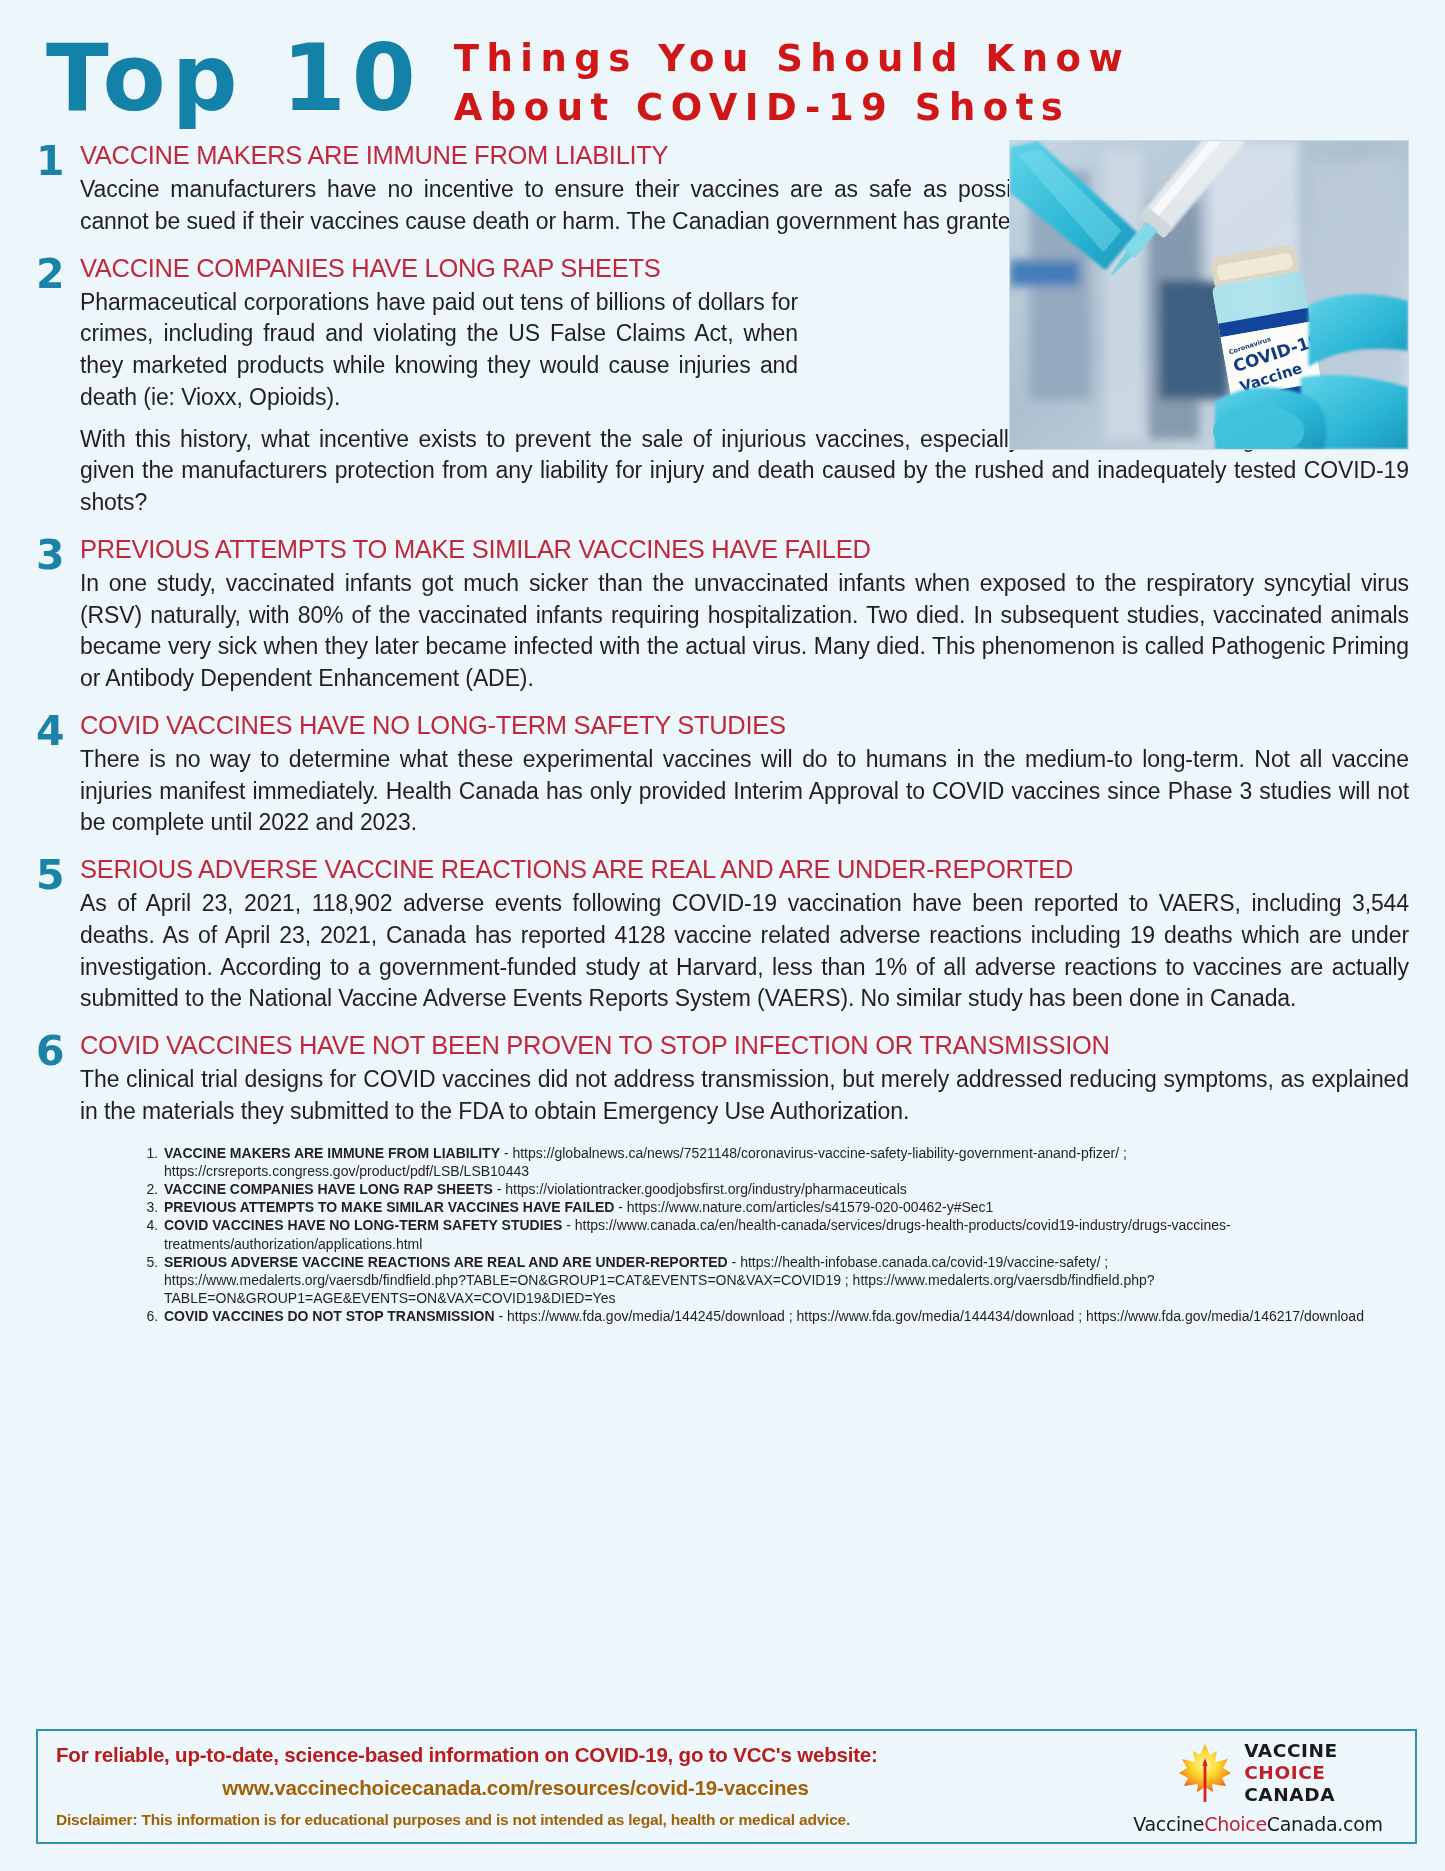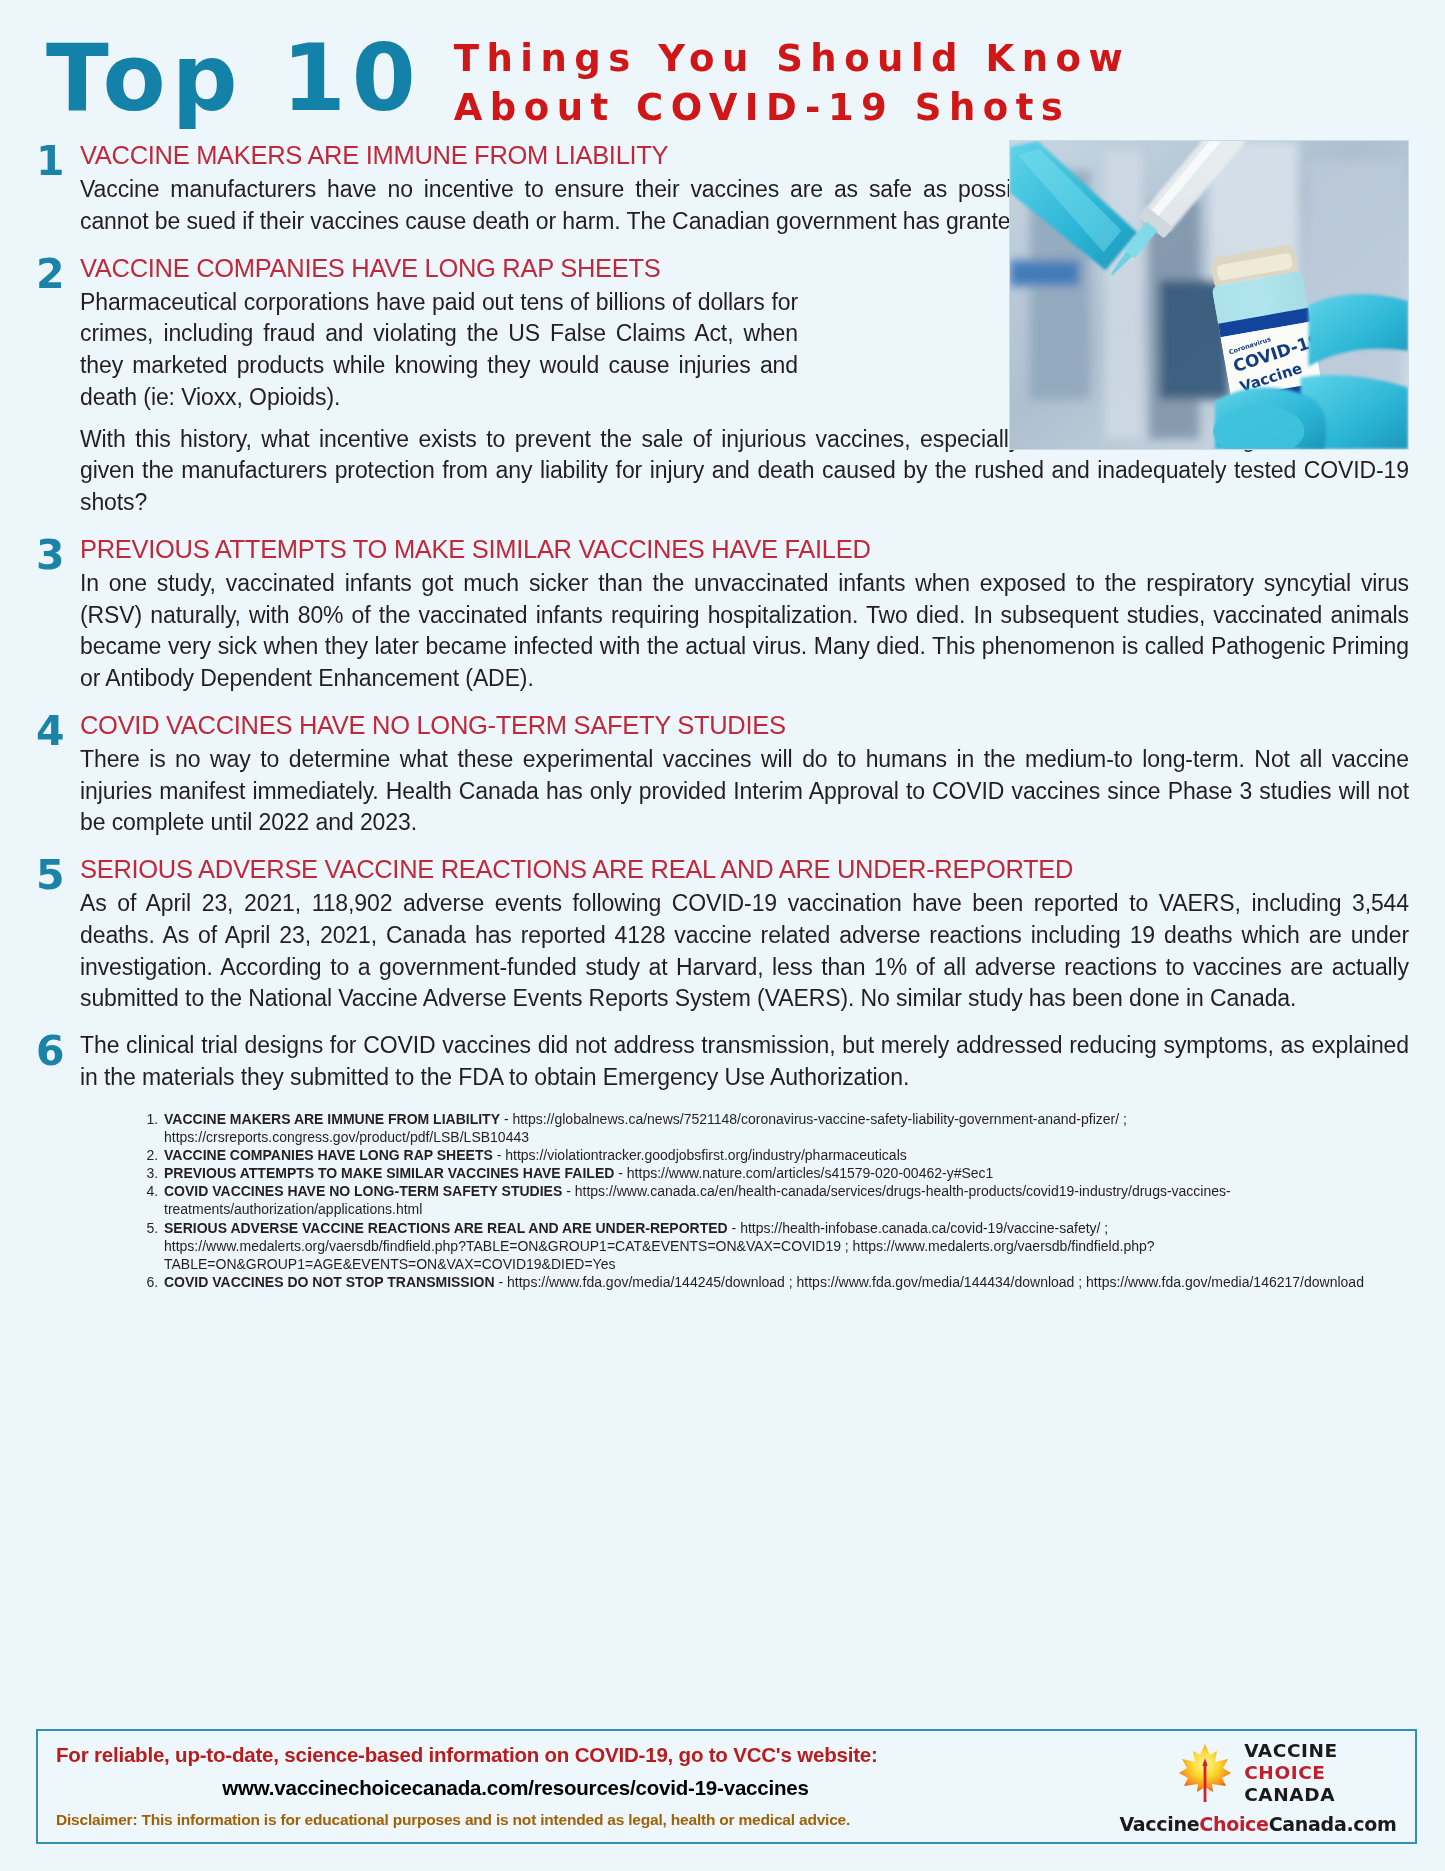--- a/index.html
+++ b/index.html
@@ -147,21 +147,21 @@
   .footer-line1 {
     font-size: 20.5px;
     font-weight: bold;
     color: #b91c1c;
     line-height: 1.25;
     letter-spacing: -0.2px;
   }
   .footer-line2 {
     font-size: 20.5px;
     font-weight: bold;
-    color: #000000;
+    color: #a16207;
     text-align: center;
     padding-right: 130px;
     margin-top: 8px;
     letter-spacing: -0.2px;
   }
   .footer-disclaimer {
     font-size: 15.5px;
     font-weight: bold;
     color: #a16207;
     margin-top: 11px;
@@ -181,21 +181,21 @@
     font-size: 18.5px;
     font-weight: bold;
     line-height: 1.18;
     letter-spacing: 0.6px;
   }
   .lw-1, .lw-3 { color: #1a1a1a; }
   .lw-2 { color: #c0202c; }
   .logo-url {
     font-family: "DejaVu Sans", sans-serif;
     font-size: 19px;
-    font-weight: bold;
+    font-weight: normal;
     margin-top: 7px;
     letter-spacing: -0.3px;
     text-align: right;
   }
   .logo-url .u1, .logo-url .u3 { color: #1a1a1a; }
   .logo-url .u2 { color: #c0202c; }
 </style>
 </head>
 <body>
 
@@ -319,20 +319,21 @@
       <div class="item-num">5</div>
       <div class="item-body">
         <div class="item-head">SERIOUS ADVERSE VACCINE REACTIONS ARE REAL AND ARE UNDER-REPORTED</div>
         <div class="item-text">As of April 23, 2021, 118,902 adverse events following COVID-19 vaccination have been reported to VAERS, including 3,544 deaths. As of April 23, 2021, Canada has reported 4128 vaccine related adverse reactions including 19 deaths which are under investigation. According to a government-funded study at Harvard, less than 1% of all adverse reactions to vaccines are actually submitted to the National Vaccine Adverse Events Reports System (VAERS). No similar study has been done in Canada.</div>
       </div>
     </div>
 
     <div class="item">
       <div class="item-num">6</div>
       <div class="item-body">
+        <div class="item-head">COVID VACCINES HAVE NOT BEEN PROVEN TO STOP INFECTION OR TRANSMISSION</div>
         <div class="item-text">The clinical trial designs for COVID vaccines did not address transmission, but merely addressed reducing symptoms, as explained in the materials they submitted to the FDA to obtain Emergency Use Authorization.</div>
       </div>
     </div>
 
     <div class="references">
       <ol class="ref-list">
         <li><b>VACCINE MAKERS ARE IMMUNE FROM LIABILITY</b><span> - https://globalnews.ca/news/7521148/coronavirus-vaccine-safety-liability-government-anand-pfizer/ ; https://crsreports.congress.gov/product/pdf/LSB/LSB10443</span></li>
         <li><b>VACCINE COMPANIES HAVE LONG RAP SHEETS</b><span> - https://violationtracker.goodjobsfirst.org/industry/pharmaceuticals</span></li>
         <li><b>PREVIOUS ATTEMPTS TO MAKE SIMILAR VACCINES HAVE FAILED</b><span> - https://www.nature.com/articles/s41579-020-00462-y#Sec1</span></li>
         <li><b>COVID VACCINES HAVE NO LONG-TERM SAFETY STUDIES</b><span> - https://www.canada.ca/en/health-canada/services/drugs-health-products/covid19-industry/drugs-vaccines-treatments/authorization/applications.html</span></li>

